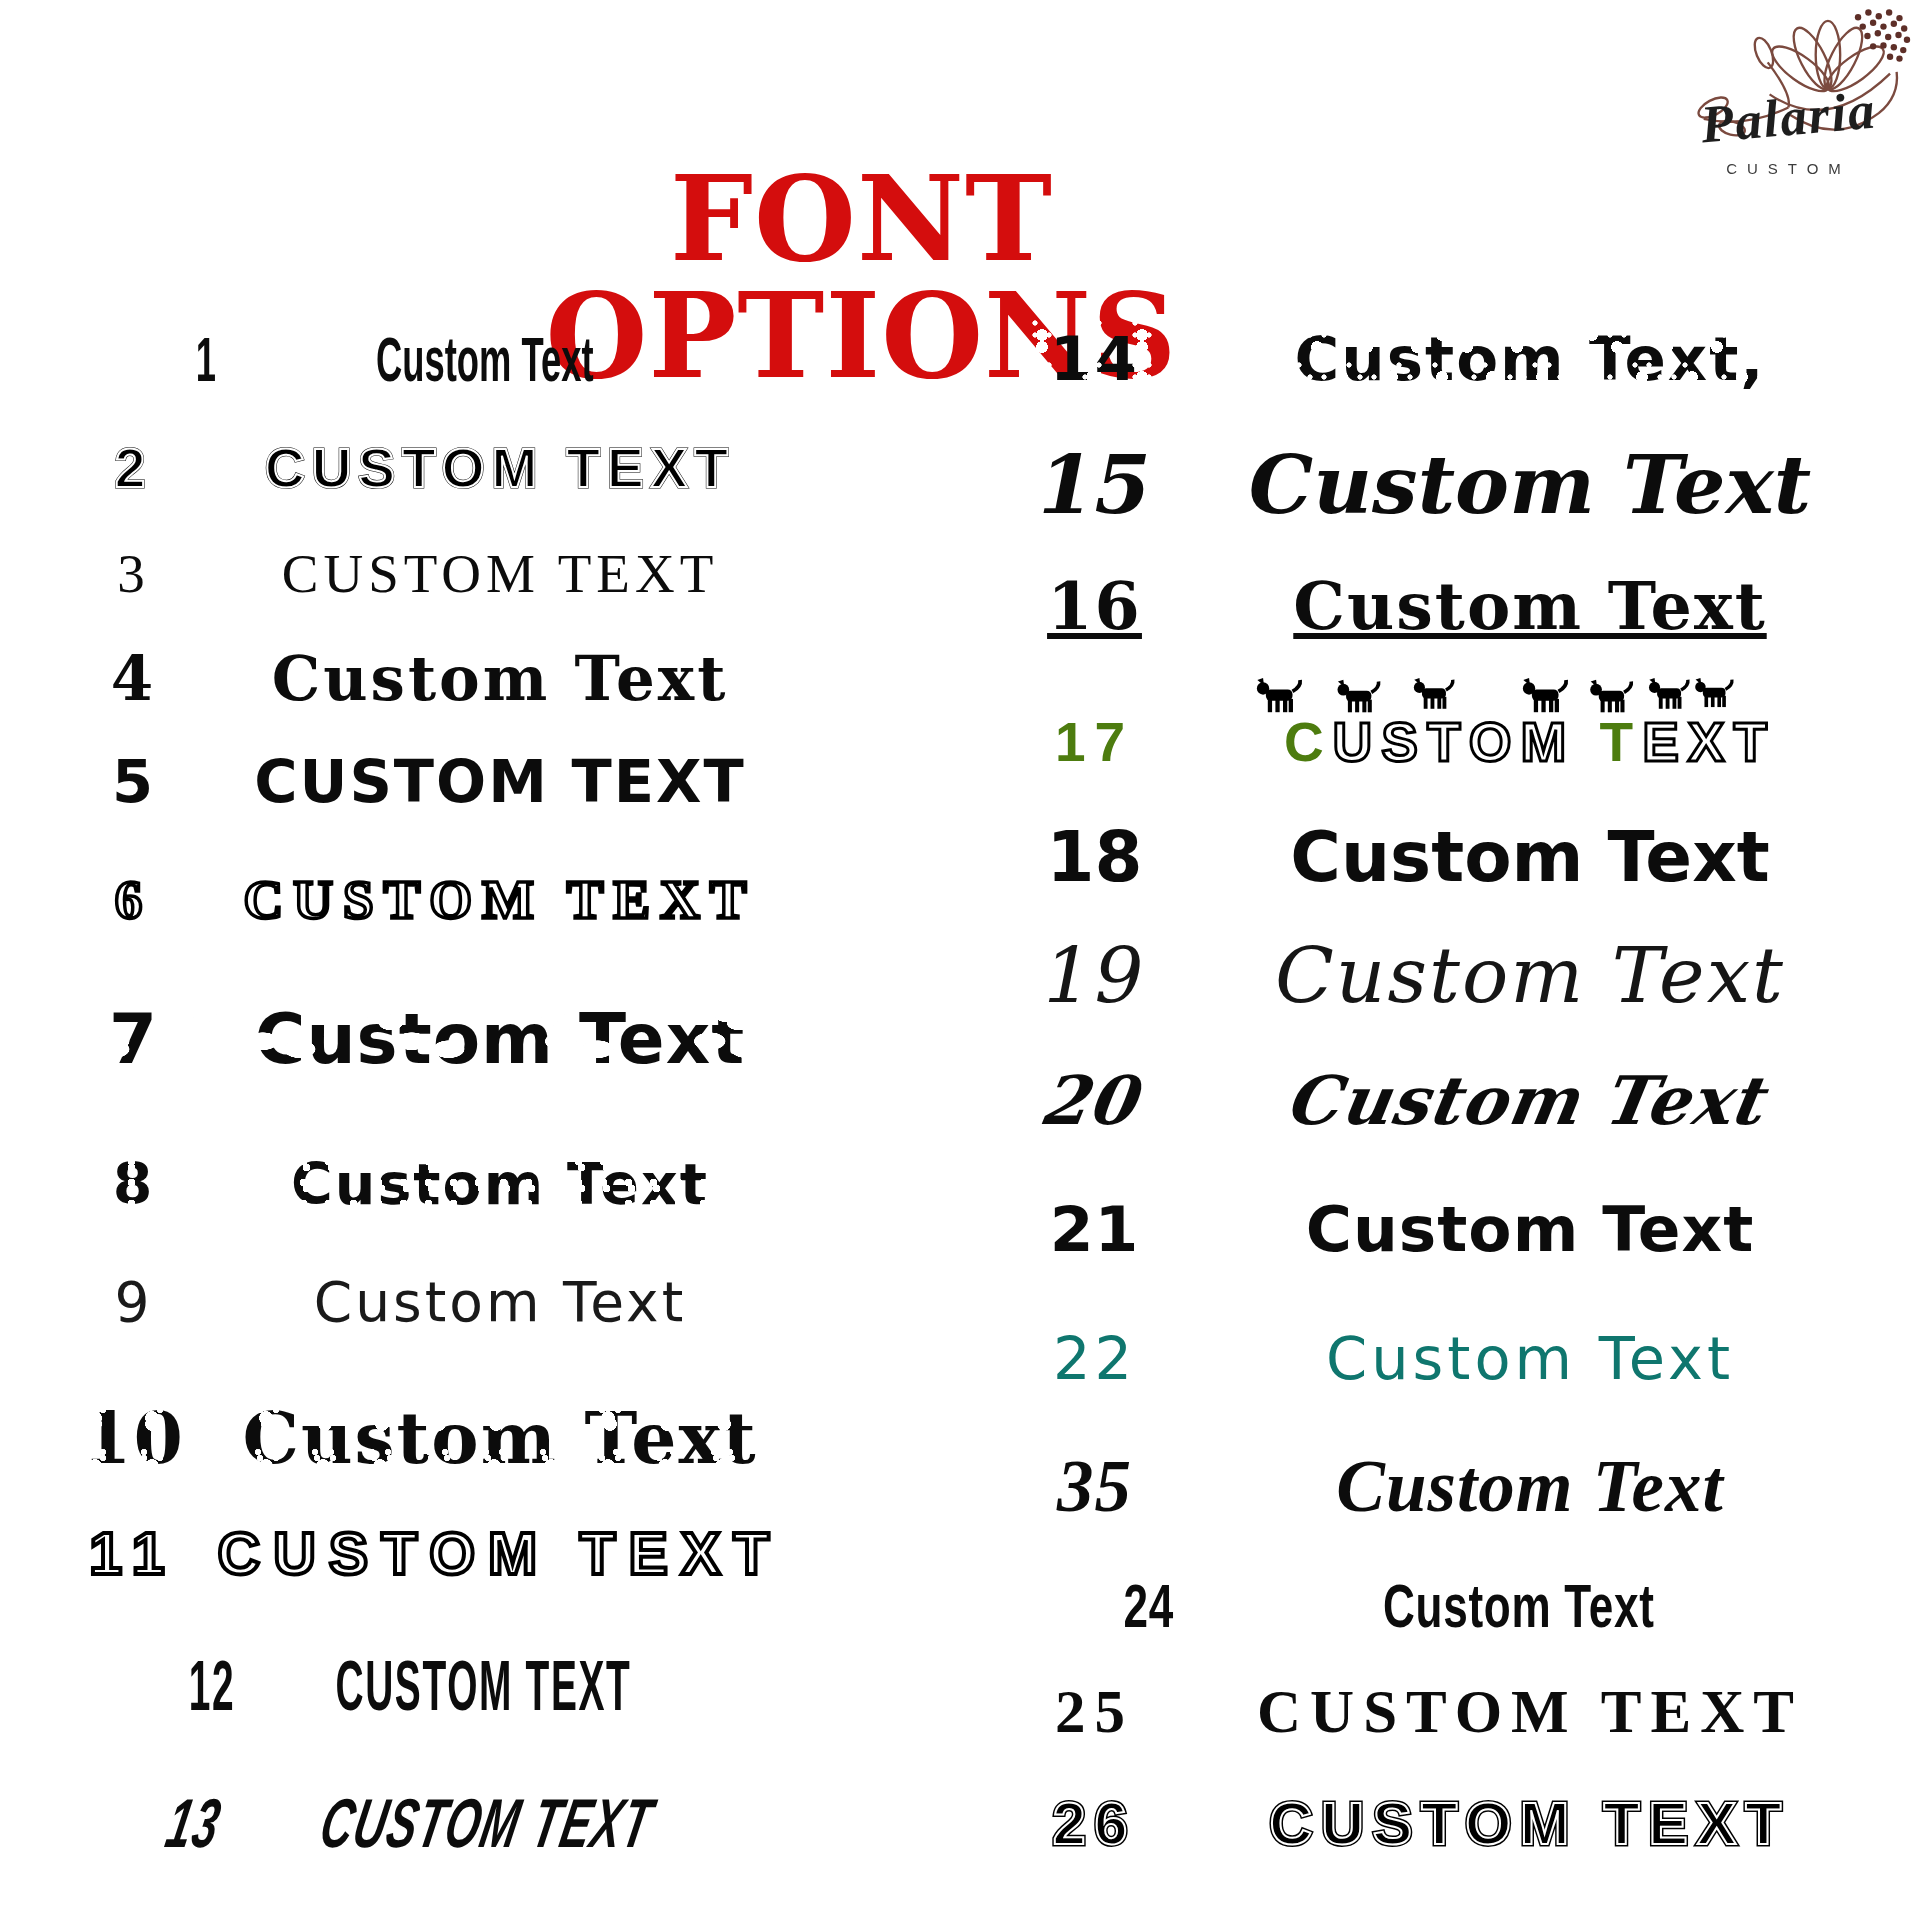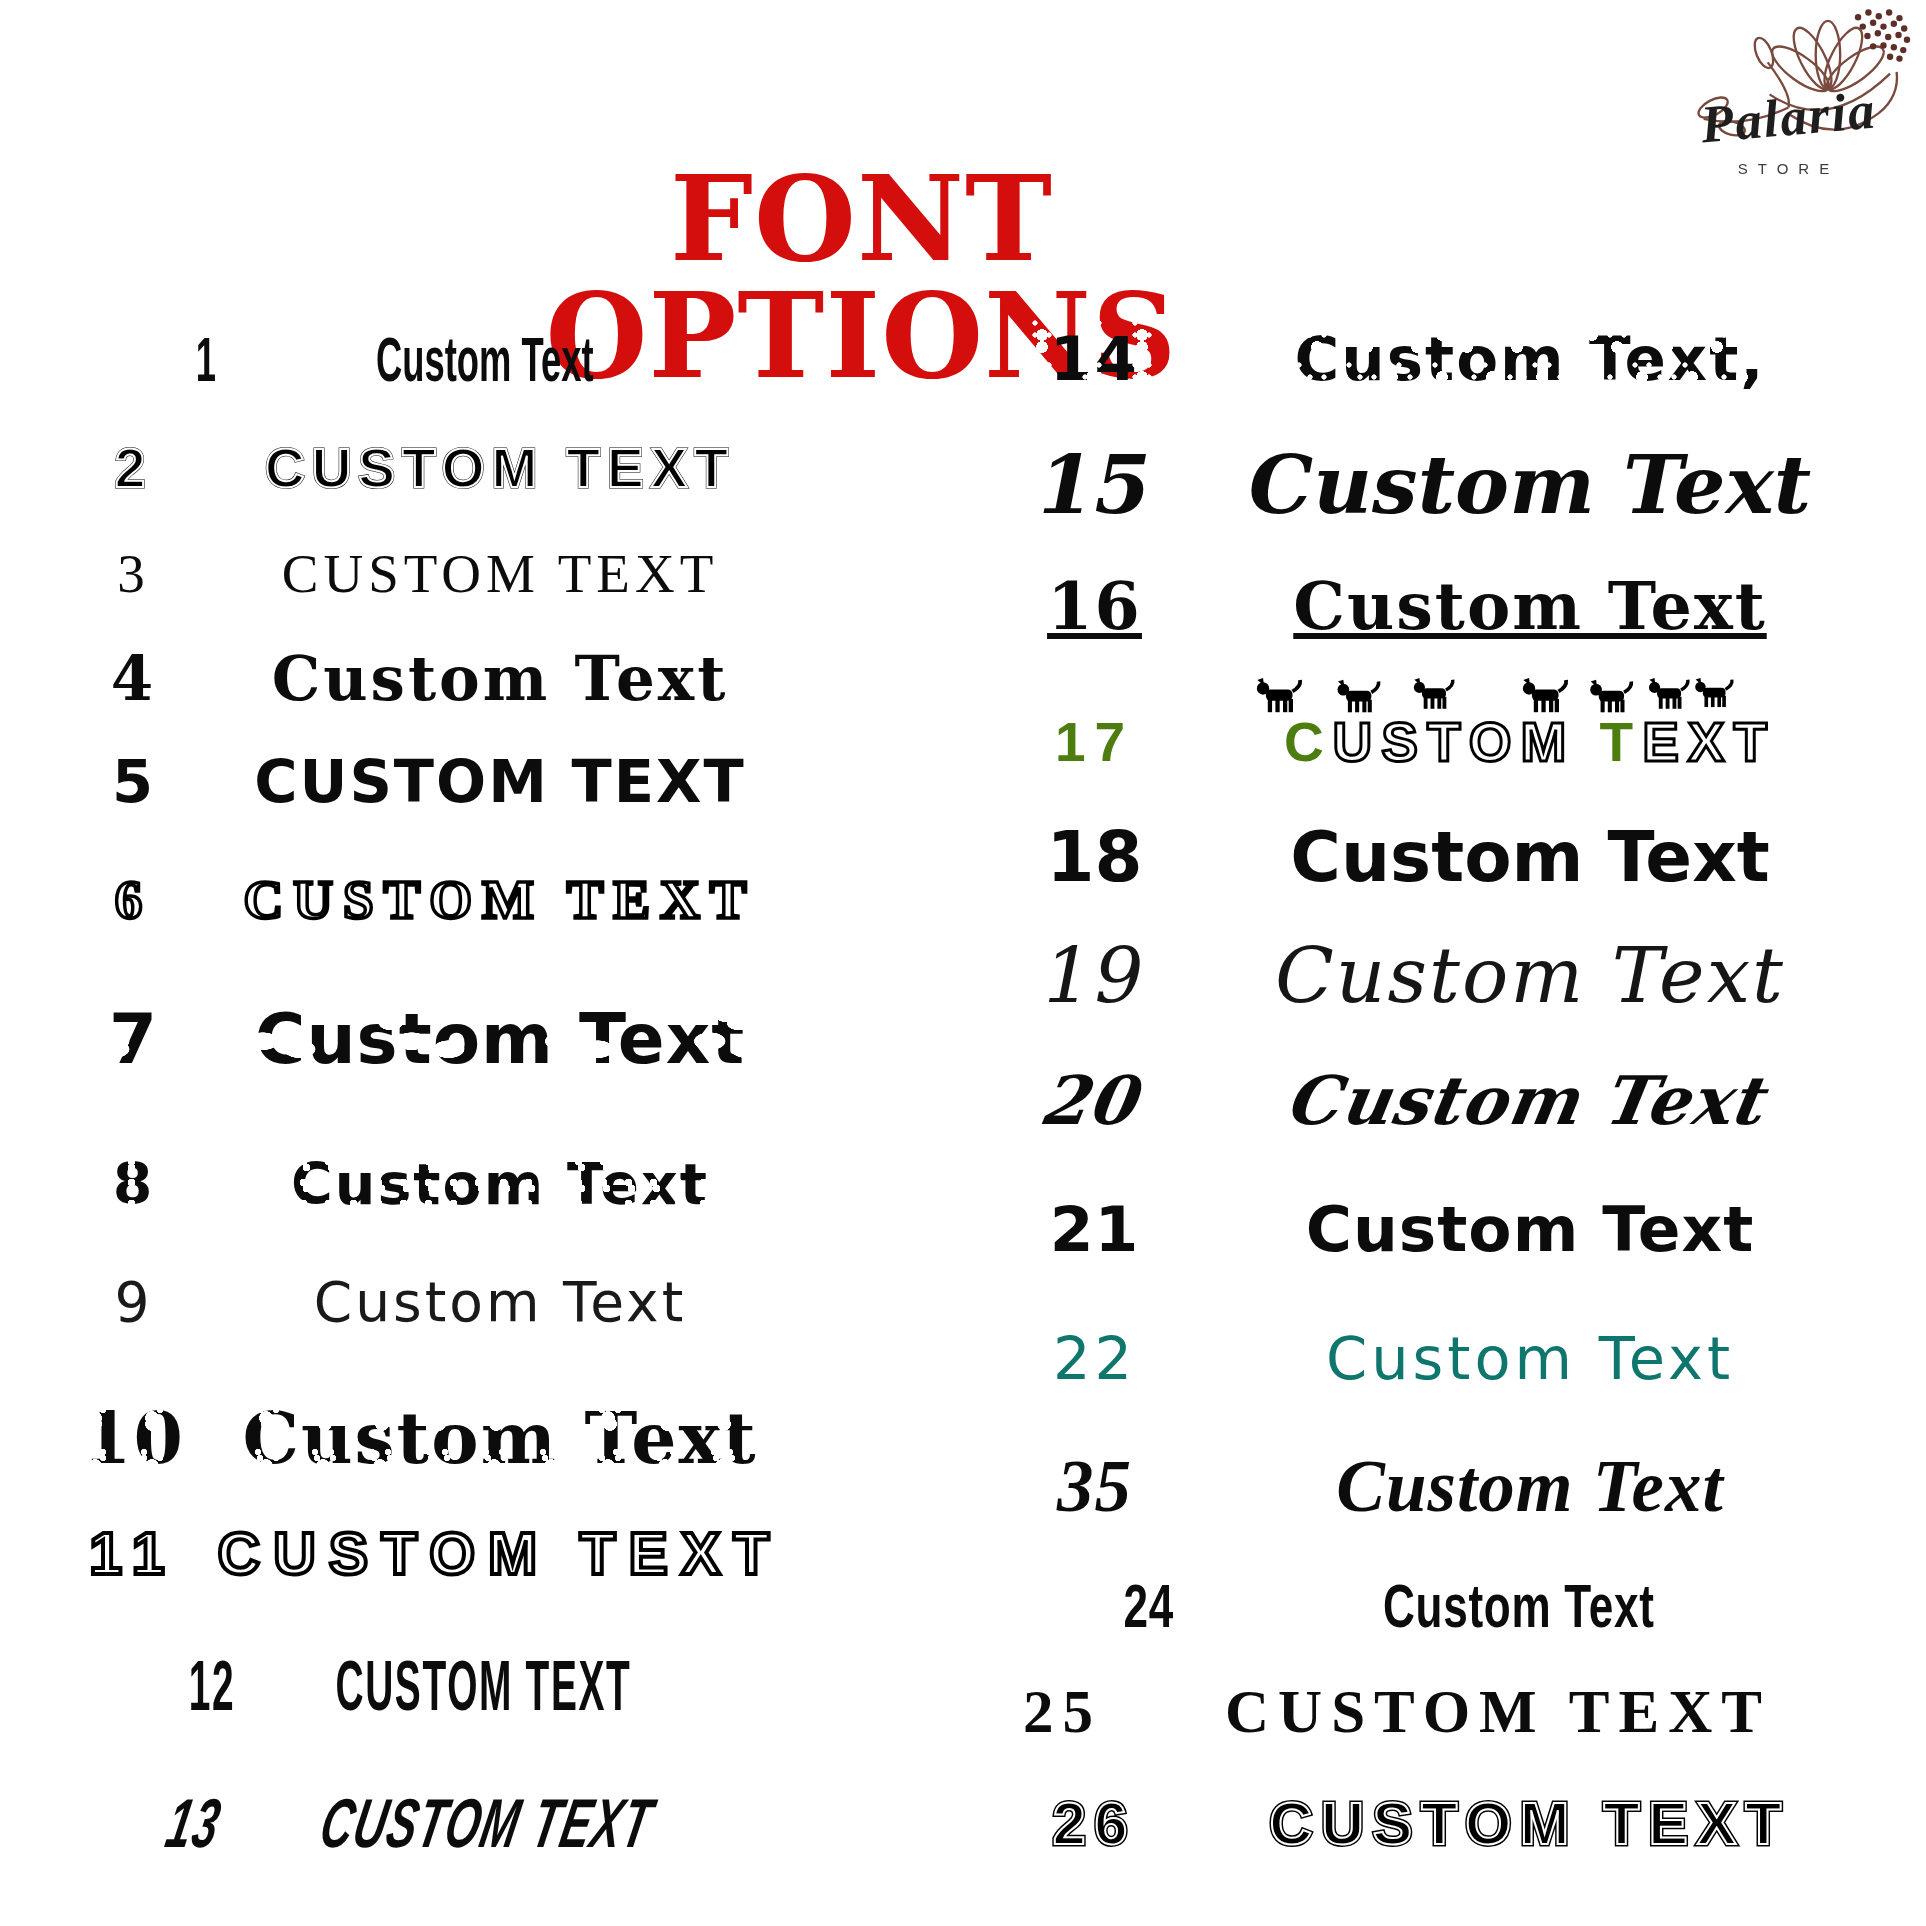--- a/index.html
+++ b/index.html
@@ -141,21 +141,21 @@
           <circle cx="244" cy="38" r="3.4"></circle>
         <circle cx="208" cy="45" r="3.4"></circle>
           <circle cx="219" cy="44" r="3.4"></circle>
           <circle cx="230" cy="46" r="3.4"></circle>
         <circle cx="240" cy="49" r="3.4"></circle>
           <circle cx="226" cy="56" r="3.4"></circle>
           <circle cx="236" cy="58" r="3.4"></circle>
       </g>
     </svg>
     <div class="brand">Palaria</div>
-    <div class="brand-sub">STORE</div>
+    <div class="brand-sub">CUSTOM</div>
   </div>
 
   <div id="col-left">
       <div class="row f1" style="left: 69px; top: 311px; width: 733px;">
         <span class="num sample f1" data-text="1" style="width: 129px;">1</span>
         <div class="cell"><span class="sample f1" data-text="Custom Text">Custom Text</span></div>
       </div>
       <div class="row f2" style="left: 69px; top: 420px; width: 733px;">
         <span class="num sample f2" data-text="2" style="width: 129px;">2</span>
         <div class="cell"><span class="sample f2" data-text="CUSTOM TEXT">CUSTOM TEXT</span></div>
@@ -265,21 +265,21 @@
         <div class="cell"><span class="sample f22" data-text="Custom Text">Custom Text</span></div>
       </div>
       <div class="row f23" style="left: 1020px; top: 1439px; width: 871px;">
         <span class="num sample f23" data-text="23" style="width: 149px;">35</span>
         <div class="cell"><span class="sample f23" data-text="Custom Text">Custom Text</span></div>
       </div>
       <div class="row f24" style="left: 1020px; top: 1558px; width: 871px;">
         <span class="num sample f24" data-text="24" style="width: 149px;">24</span>
         <div class="cell"><span class="sample f24" data-text="Custom Text">Custom Text</span></div>
       </div>
-      <div class="row f25" style="left: 988px; top: 1664px; width: 871px;">
+      <div class="row f25" style="left: 1020px; top: 1664px; width: 871px;">
         <span class="num sample f25" data-text="25" style="width: 149px;">25</span>
         <div class="cell"><span class="sample f25" data-text="CUSTOM TEXT">CUSTOM TEXT</span></div>
       </div>
       <div class="row f26" style="left: 1020px; top: 1776px; width: 871px;">
         <span class="num sample f26" data-text="26" style="width: 149px; text-align: center;">26</span>
         <div class="cell"><span class="sample f26" data-text="CUSTOM TEXT">CUSTOM TEXT</span></div>
       </div>
     </div>
 
 </div>

